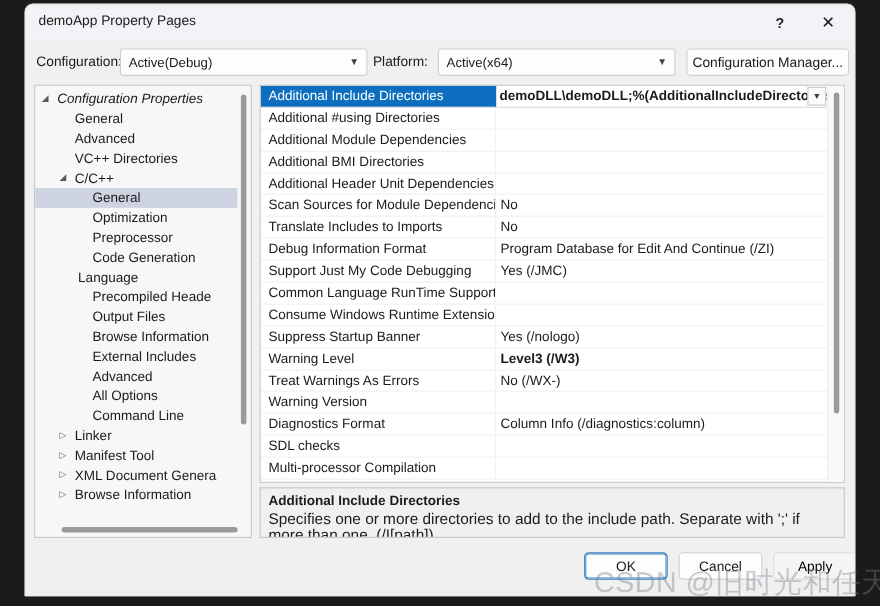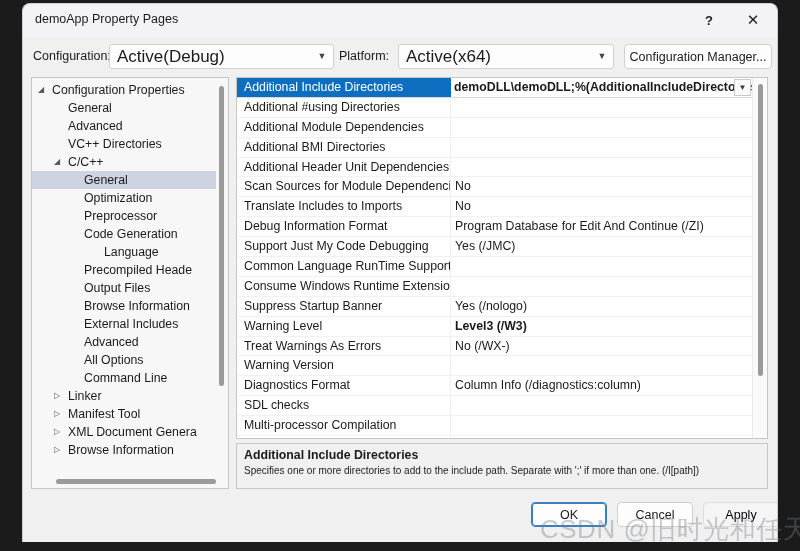--- a/index.html
+++ b/index.html
@@ -67,21 +67,21 @@
     position: absolute;
     top: 7px;
     height: 25px;
     background: #fdfdfd;
     border: 1px solid #d0d0d0;
     border-radius: 3px;
     display: flex;
     align-items: center;
   }
   .combo .ctext {
-    font-size: 17px;
+    font-size: 12px;
     color: #1b1b1b;
     padding-left: 7px;
     flex: 1;
     white-space: nowrap;
     overflow: hidden;
   }
   .combo .cchev {
     width: 22px;
     text-align: center;
     font-size: 9px;
@@ -265,21 +265,21 @@
     overflow: hidden;
   }
   #desc-title {
     font-size: 12.3px;
     font-weight: bold;
     color: #1b1b1b;
     line-height: 15px;
     white-space: nowrap;
   }
   #desc-body {
-    font-size: 10px;
+    font-size: 14px;
     color: #1b1b1b;
     line-height: 14.5px;
     margin-top: 1px;
   }
 
   
   #footer {
     position: relative;
     height: 46px;
     background: #f0f0f0;
@@ -347,30 +347,30 @@
       <span class="cchev">▼</span>
     </div>
 
     <div id="btn-config-manager">Configuration Manager...</div>
   </div>
 
   <div id="body">
 
     <div id="treepanel">
       <div id="treeinner">
-          <div class="tnode"><span class="tarrow open" style="left: 6px;"></span><span class="tlabel" style="margin-left: 20px;">Configuration Properties</span></div>
+          <div class="tnode"><span class="tarrow open" style="left: 6px;"></span><span class="tlabel" style="margin-left: 20px; font-style: italic;">Configuration Properties</span></div>
           <div class="tnode"><span class="tlabel" style="margin-left: 36px;">General</span></div>
           <div class="tnode"><span class="tlabel" style="margin-left: 36px;">Advanced</span></div>
           <div class="tnode"><span class="tlabel" style="margin-left: 36px;">VC++ Directories</span></div>
           <div class="tnode"><span class="tarrow open" style="left: 22px;"></span><span class="tlabel" style="margin-left: 36px;">C/C++</span></div>
           <div class="tnode sel"><span class="tlabel" style="margin-left: 52px;">General</span></div>
           <div class="tnode"><span class="tlabel" style="margin-left: 52px;">Optimization</span></div>
           <div class="tnode"><span class="tlabel" style="margin-left: 52px;">Preprocessor</span></div>
           <div class="tnode"><span class="tlabel" style="margin-left: 52px;">Code Generation</span></div>
-          <div class="tnode"><span class="tlabel" style="margin-left: 72px;">Language</span></div>
+          <div class="tnode"><span class="tlabel" style="margin-left: 39px;">Language</span></div>
           <div class="tnode"><span class="tlabel" style="margin-left: 52px;">Precompiled Heade</span></div>
           <div class="tnode"><span class="tlabel" style="margin-left: 52px;">Output Files</span></div>
           <div class="tnode"><span class="tlabel" style="margin-left: 52px;">Browse Information</span></div>
           <div class="tnode"><span class="tlabel" style="margin-left: 52px;">External Includes</span></div>
           <div class="tnode"><span class="tlabel" style="margin-left: 52px;">Advanced</span></div>
           <div class="tnode"><span class="tlabel" style="margin-left: 52px;">All Options</span></div>
           <div class="tnode"><span class="tlabel" style="margin-left: 52px;">Command Line</span></div>
           <div class="tnode"><span class="tarrow closed" style="left: 22px;"></span><span class="tlabel" style="margin-left: 36px;">Linker</span></div>
           <div class="tnode"><span class="tarrow closed" style="left: 22px;"></span><span class="tlabel" style="margin-left: 36px;">Manifest Tool</span></div>
           <div class="tnode"><span class="tarrow closed" style="left: 22px;"></span><span class="tlabel" style="margin-left: 36px;">XML Document Genera</span></div>

